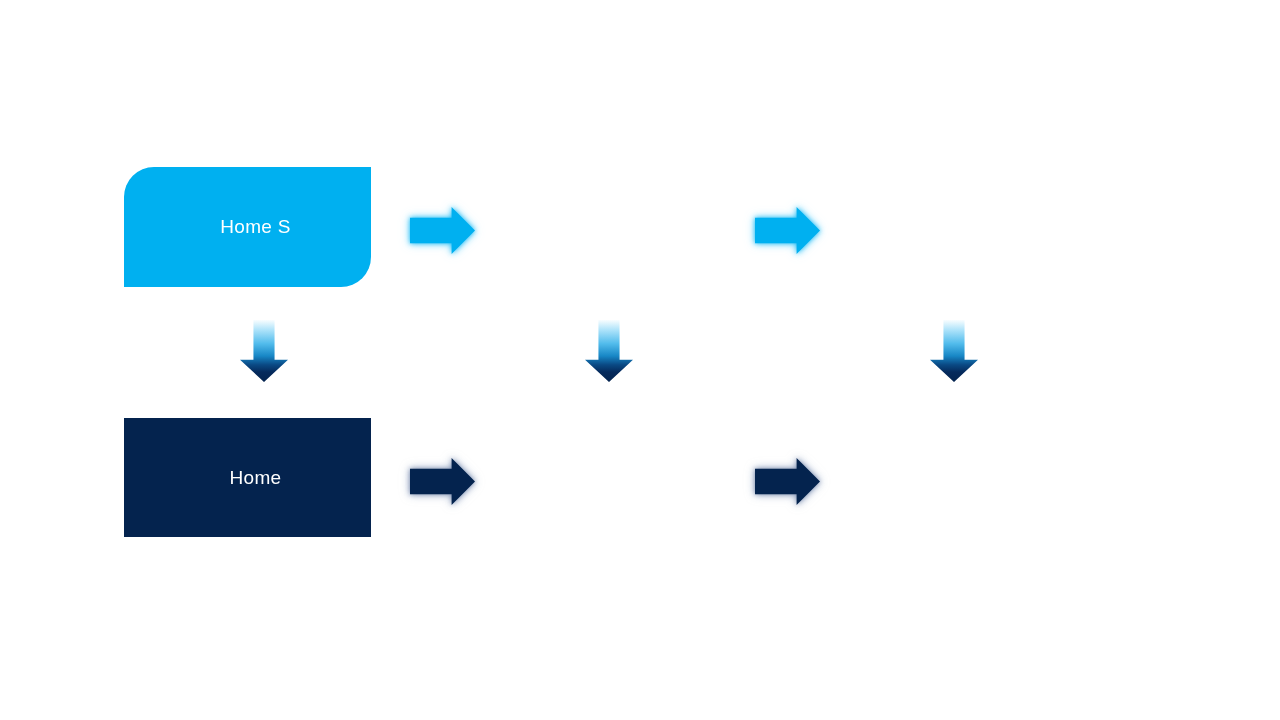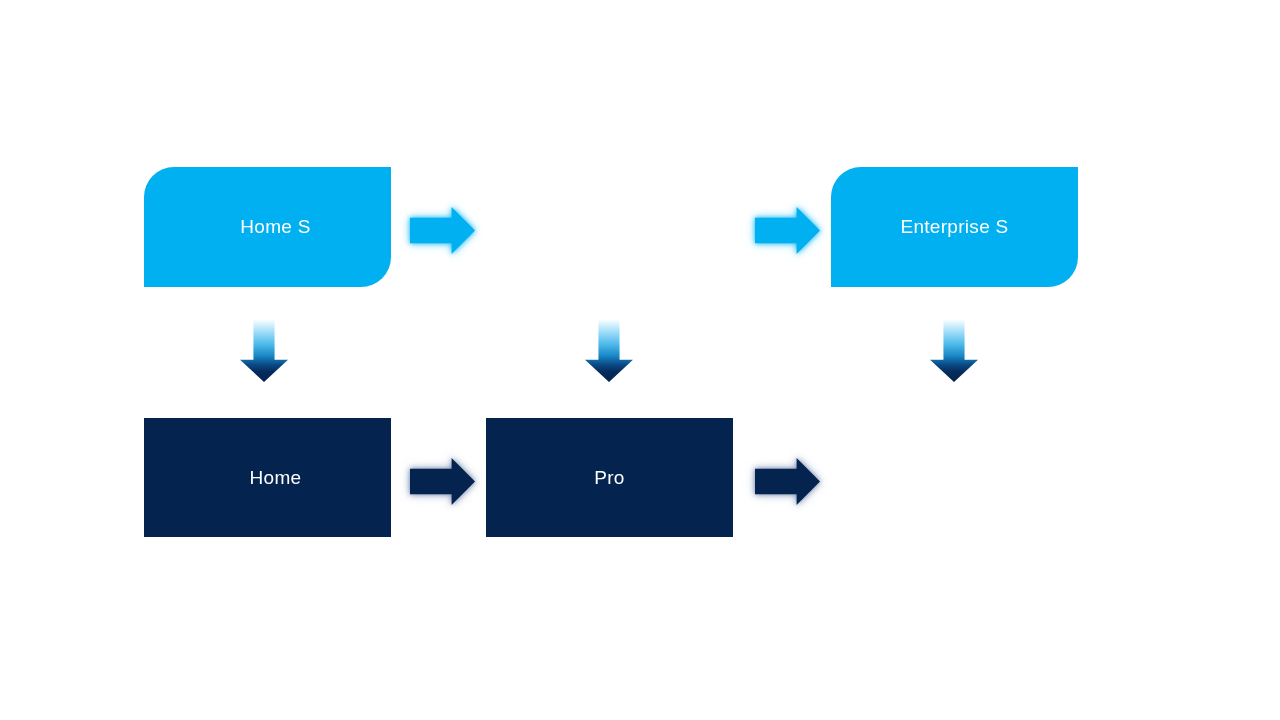--- a/index.html
+++ b/index.html
@@ -26,21 +26,21 @@
     top: 167px;
     background: var(--accent-light-blue, #00B0F0);
     border-radius: 30px 0 30px 0;
   }
   .bottom-row {
     top: 418px;
     height: 119px;
     background: var(--accent-dark-navy, #04234E);
     text-align: right;
   }
-  .col0 { left: 144px; padding-left: 16px; }
+  .col0 { left: 124px; padding-left: 16px; }
   .col1 { left: 486px; }
   .col2 { left: 831px; }
   .node-label {
     color: var(--text, #ffffff);
     font-size: 19px;
     letter-spacing: 0.3px;
     font-weight: 400;
   }
 
   
@@ -79,41 +79,35 @@
   .dcol2 { left: 930px; }
 </style>
 </head>
 <body>
 
 <div class="canvas">
 
   <div class="node top-row col0">
     <span class="node-label">Home S</span>
   </div>
-  <div class="node top-row col2">
-    <span class="node-label">Enterprise S</span>
-  </div>
 
   <div class="arrow-wrap light row-top gap0">
       <div class="shape"></div>
     </div>
   <div class="arrow-wrap light row-top gap1">
       <div class="shape"></div>
     </div>
 
   <div class="arrow-down dcol0"></div>
   <div class="arrow-down dcol1"></div>
   <div class="arrow-down dcol2"></div>
 
   <div class="node bottom-row col0">
     <span class="node-label">Home</span>
   </div>
-  <div class="node bottom-row col1">
-    <span class="node-label">Pro</span>
-  </div>
 
   <div class="arrow-wrap dark row-bottom gap0">
       <div class="shape"></div>
     </div>
   <div class="arrow-wrap dark row-bottom gap1">
       <div class="shape"></div>
     </div>
 
 </div>
 

